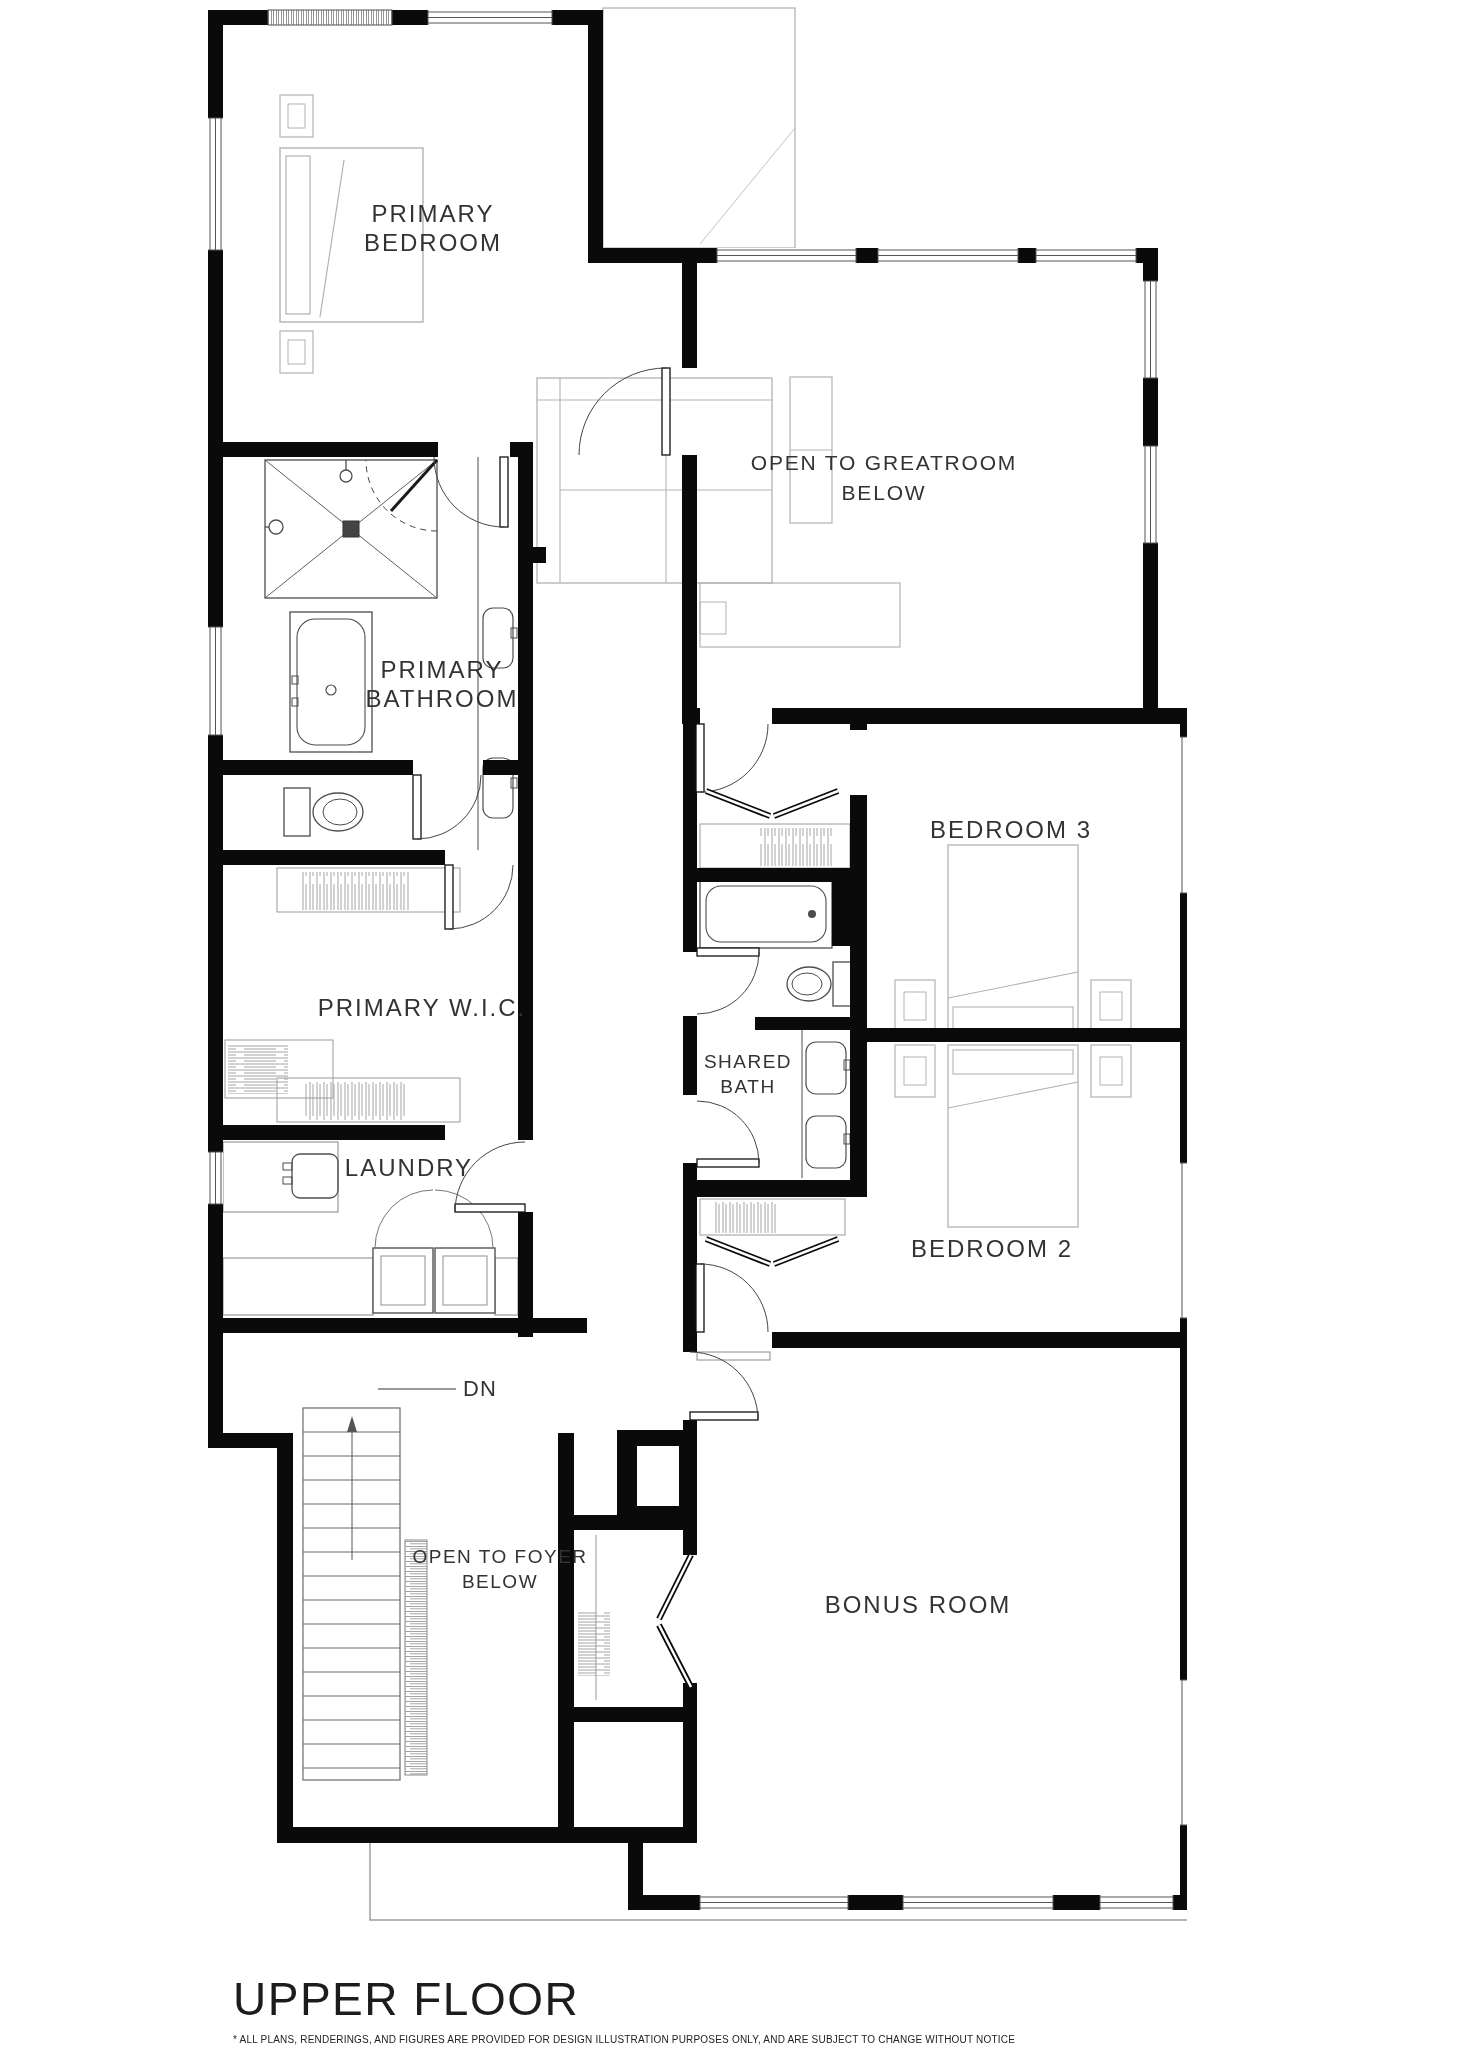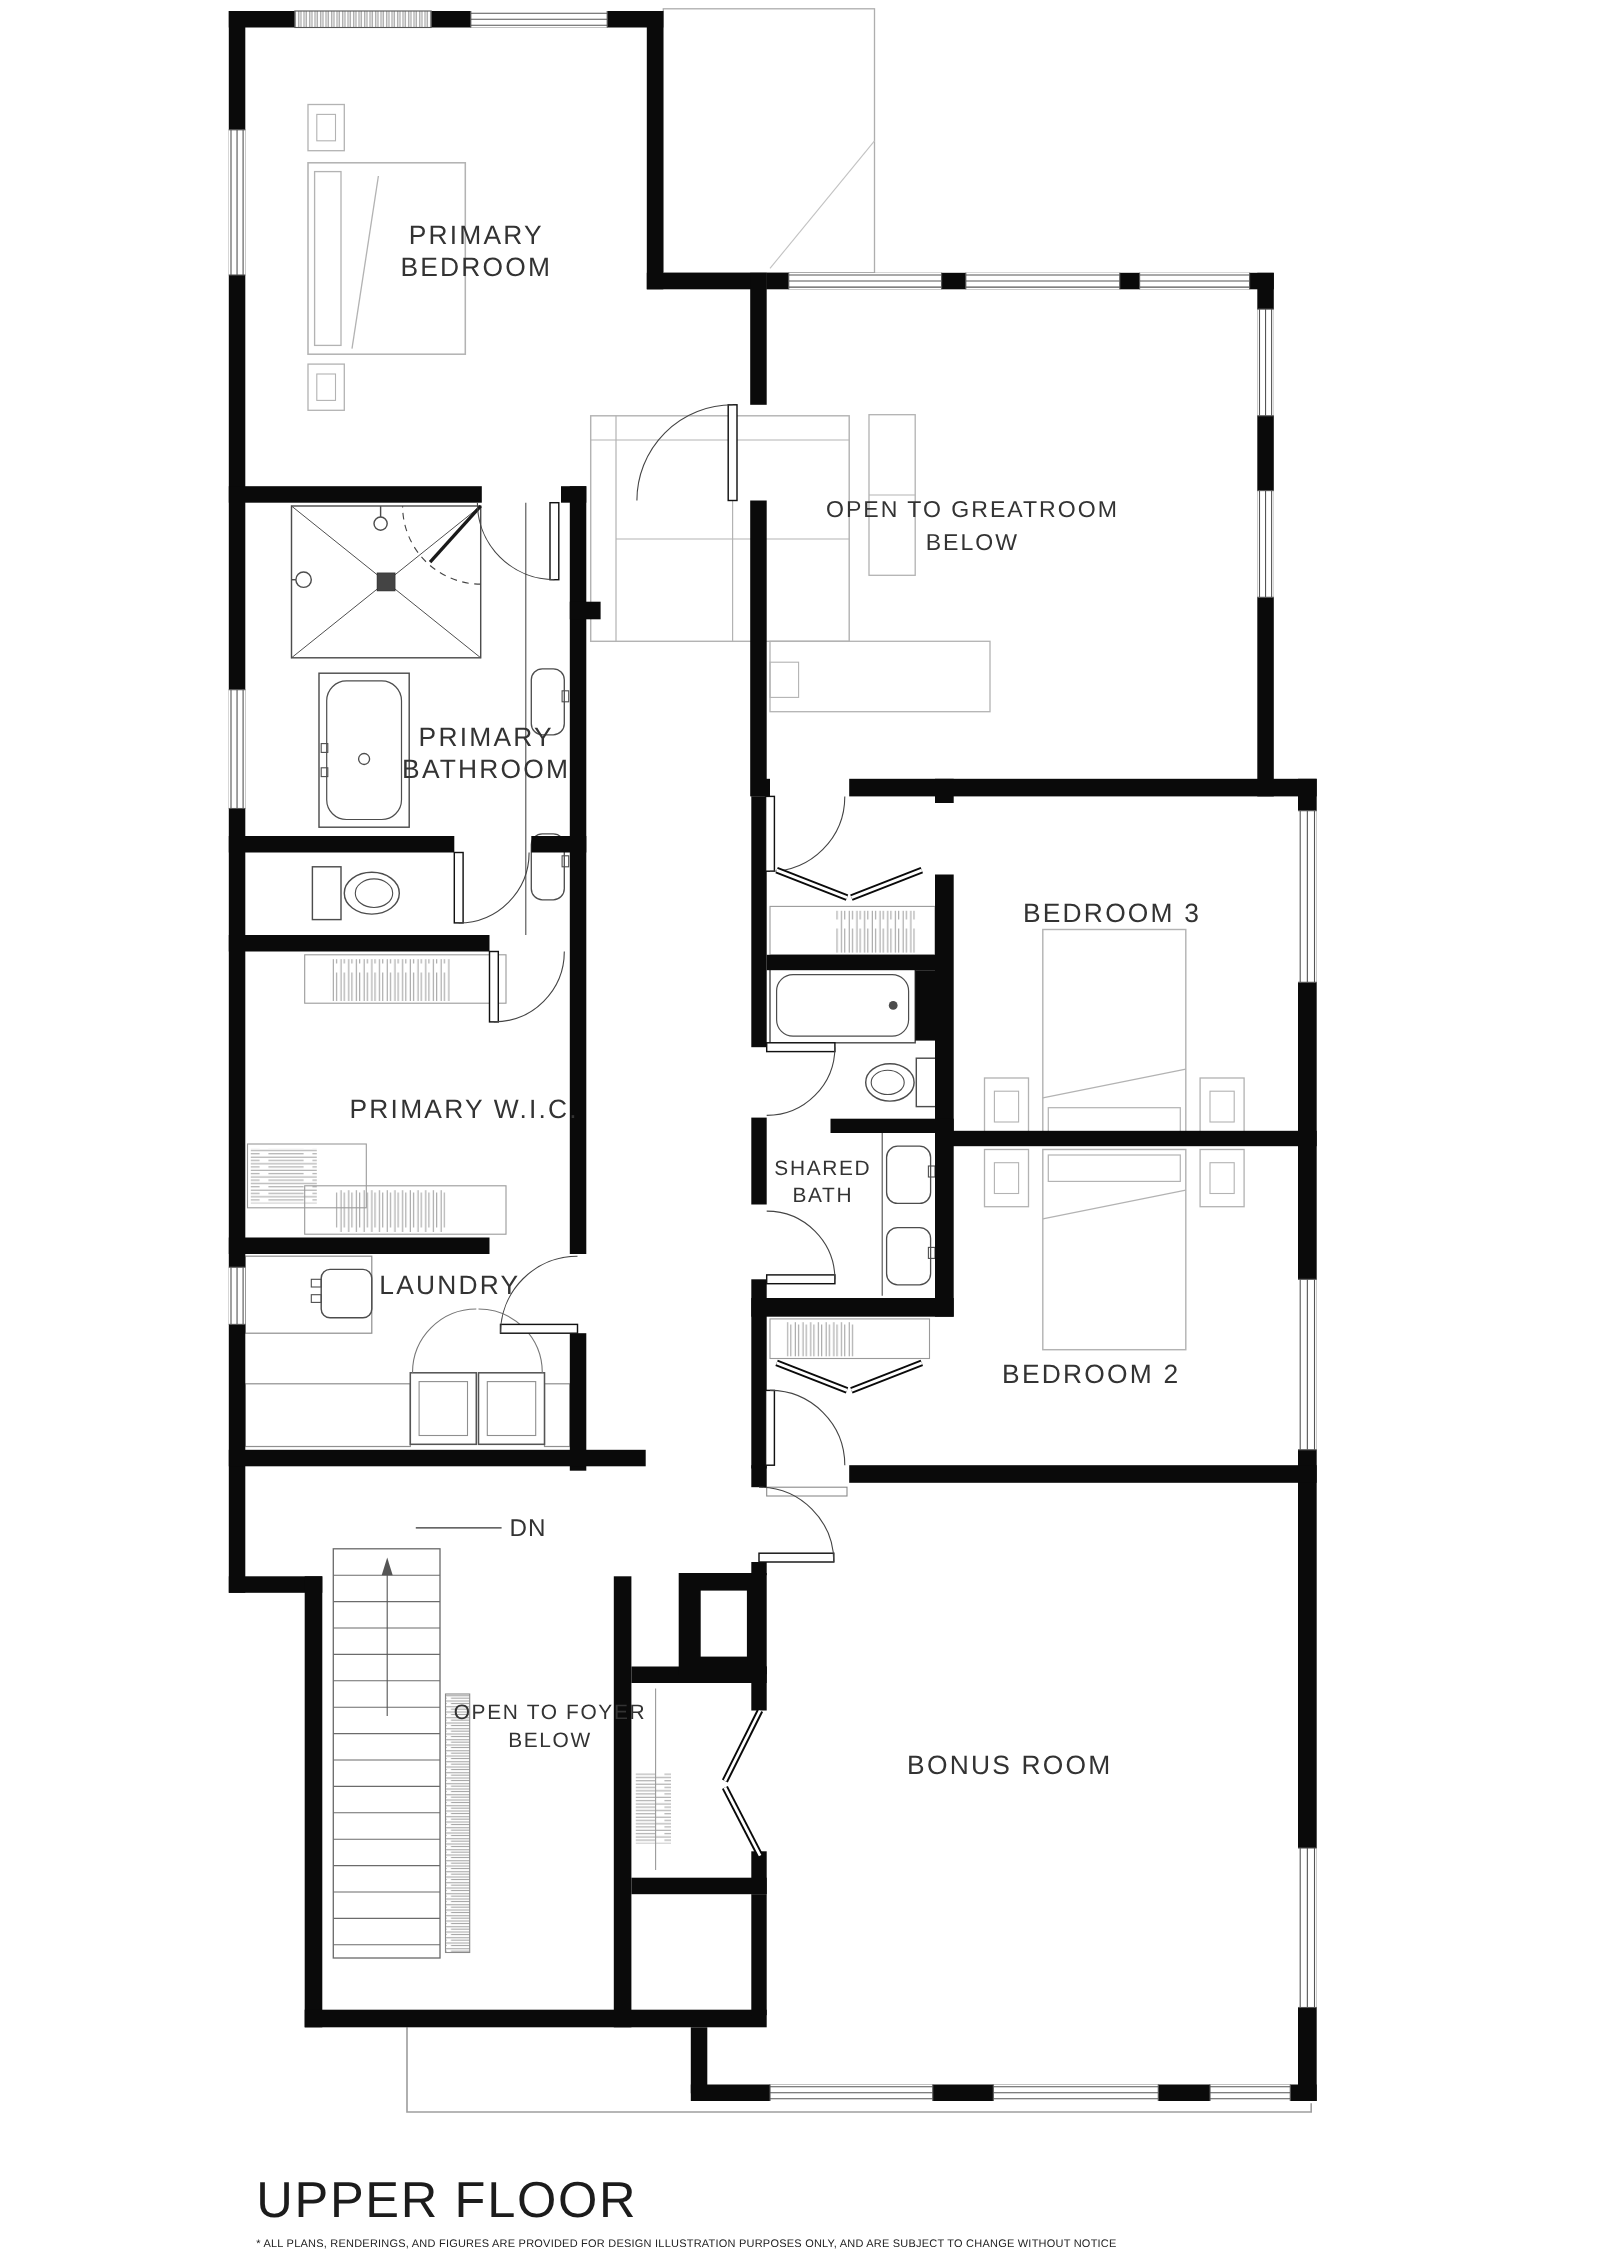--- a/index.html
+++ b/index.html
@@ -1,16 +1,16 @@
 <!DOCTYPE html>
 <html><head>
 <meta charset="utf-8">
 <style>
   html,body{margin:0;padding:0;background:#ffffff;}
-  .page{position:relative;width:1467px;height:2048px;background:#fff;overflow:hidden;}
+  .page{position:relative;width:1187px;height:2048px;background:#fff;overflow:hidden;}
   svg{display:block;}
   svg text{font-family:"Liberation Sans", sans-serif;fill:#333;}
   .room-label{font-size:24px;letter-spacing:2px;}
   .room-label-sm{font-size:19px;letter-spacing:1.5px;}
   .room-label-md{font-size:21px;letter-spacing:1.8px;}
   .dn-label{font-size:22px;letter-spacing:1px;}
   .plan-title{font-size:46px;letter-spacing:1.5px;fill:#1c1c1c;}
   .plan-disclaimer{font-size:10px;letter-spacing:0.2px;fill:#222;}
 </style>
 </head>

